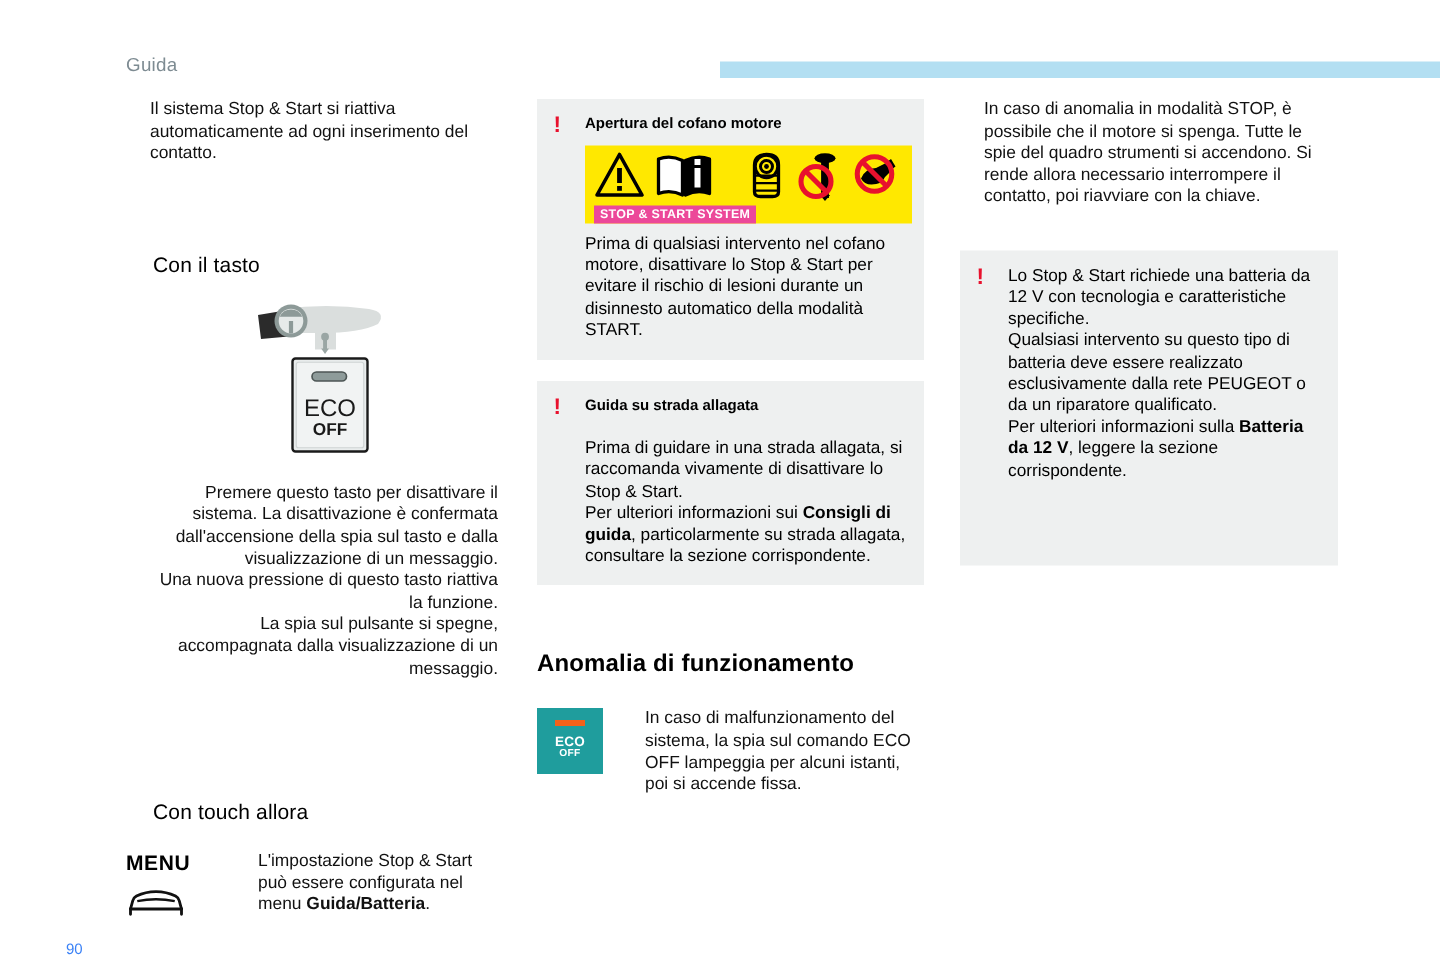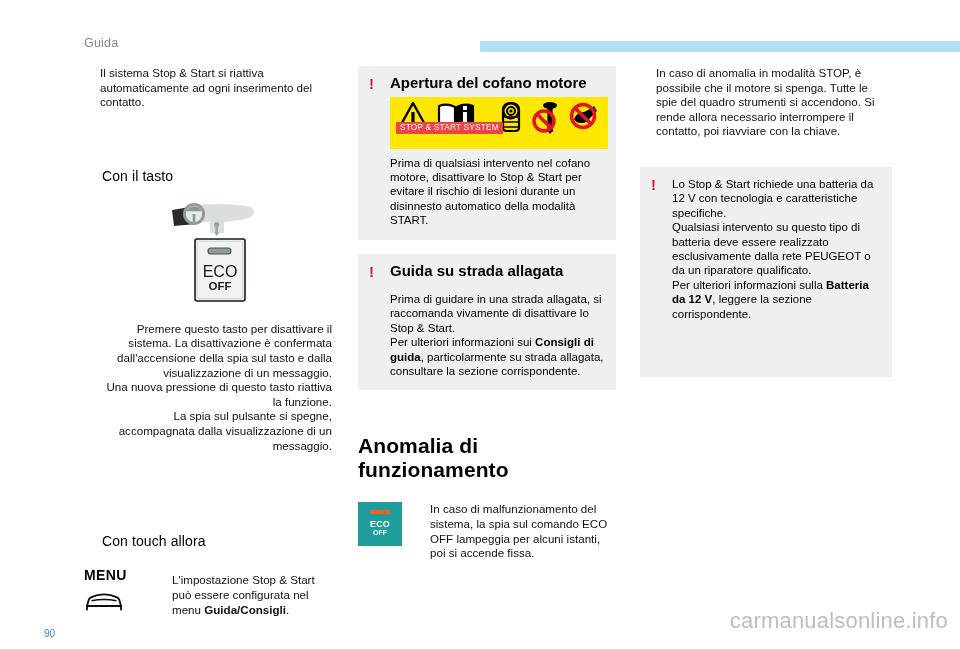--- a/index.html
+++ b/index.html
@@ -53,21 +53,21 @@
   .gap-lg { height: 40px; }
 
   h2.head {
     font-size: 14px;
     font-weight: normal;
     margin: 18px;
     color: #000;
     letter-spacing: .1px;
   }
   h2.bighead {
-    font-size: 21px;
+    font-size: 16px;
     font-weight: bold;
     margin: 0;
     color: #000;
     letter-spacing: .1px;
   }
   b, strong { font-weight: bold; }
 
   
   .infobox {
     background: #eef0f0;
@@ -80,21 +80,21 @@
     top: 10px;
     width: 8px;
     color: #e8112d;
     font-weight: bold;
     font-size: 15px;
     line-height: 15px;
     font-family: "Liberation Sans", sans-serif;
   }
   .infobox .boxbody { padding-left: 20px; }
   .infobox .boxtitle {
-    font-size: 15px;
+    font-size: 10px;
     font-weight: bold;
     line-height: 14.5px;
     margin: 0 0 1px 0;
   }
   .infobox .boxtext {
     font-size: 11.5px;
     line-height: 14.4px;
     margin: 0;
   }
 
@@ -109,25 +109,25 @@
   }
   .hazard .glyphs {
     display: flex;
     align-items: flex-start;
     gap: 6px;
     height: 34px;
   }
   .hazard .tagline {
     position: absolute;
     left: 6px;
-    bottom: 15px;
-    background: #ef4444;
+    bottom: 0;
+    background: #ec4899;
     color: #fff;
     font-size: 8.3px;
-    font-weight: normal;
+    font-weight: bold;
     letter-spacing: .2px;
     padding: 1.5px 4px 1.5px 4px;
     line-height: 9px;
   }
 
   
   .eco-illo-wrap {
     position: relative;
     width: 248px;
     height: 120px;
@@ -153,21 +153,21 @@
     text-align: center; color: #fff; font-size: 9px; font-weight: bold;
     letter-spacing: .2px;
   }
   .eco-tile .e2 {
     position: absolute; left: 0; right: 0; top: 27px;
     text-align: center; color: #fff; font-size: 6.8px; font-weight: bold;
     letter-spacing: .2px;
   }
 
   
-  .menu-row { display: flex; gap: 14px; align-items: flex-end; margin-top: 14px; }
+  .menu-row { display: flex; gap: 14px; align-items: flex-start; margin-top: 14px; }
   .menu-ico { flex: 0 0 58px; text-align: left; }
   .menu-ico .mlabel {
     font-size: 14px; font-weight: bold; letter-spacing: .4px; line-height: 16px;
   }
 
   
   #page-number {
     position: absolute;
     left: 44px; top: 628px;
     font-size: 10px;
@@ -234,21 +234,21 @@
       <div class="menu-ico">
         <div class="mlabel">MENU</div>
         <svg width="40" height="24" viewBox="0 0 40 24" style="margin-top:6px">
           <path d="M3 17 L4.5 11.5 Q5 9.5 7 8.4 Q13 5.4 20 5.4 Q27 5.4 33 8.4 Q35 9.5 35.5 11.5 L37 17" fill="none" stroke="#111" stroke-width="1.9" stroke-linecap="round"></path>
           <path d="M3 17 L37 17" stroke="#111" stroke-width="1.9" stroke-linecap="round"></path>
           <path d="M3 17 L3 20.5 M37 17 L37 20.5" stroke="#111" stroke-width="1.9" stroke-linecap="round"></path>
           <path d="M7.5 11.8 Q20 9.2 32.5 11.8" fill="none" stroke="#111" stroke-width="1.6"></path>
         </svg>
       </div>
       <p class="body">
-        <span>L'impostazione Stop &amp; Start può essere configurata nel menu </span><b>Guida/Consigli</b><span>.</span>
+        <span>L'impostazione Stop &amp; Start può essere configurata nel menu </span><b>Guida/Batteria</b><span>.</span>
       </p>
     </div>
   </div>
 
   <div class="col" id="col-mid">
 
     <div class="infobox">
       <div class="bang">!</div>
       <div class="boxbody">
         <div class="boxtitle">Apertura del cofano motore</div>
@@ -337,15 +337,14 @@
       <div class="bang">!</div>
       <div class="boxbody">
         <p class="boxtext" style="white-space: pre-line;"><span>Lo Stop &amp; Start richiede una batteria da 12 V con tecnologia e caratteristiche specifiche.
 Qualsiasi intervento su questo tipo di batteria deve essere realizzato esclusivamente dalla rete PEUGEOT o da un riparatore qualificato.
 Per ulteriori informazioni sulla </span><b>Batteria da 12 V</b><span>, leggere la sezione corrispondente.</span></p>
       </div>
     </div>
   </div>
 
   <div id="page-number">90</div>
-  <div id="watermark">carmanualsonline.info</div>
 
 </div>
 
 </body></html>

